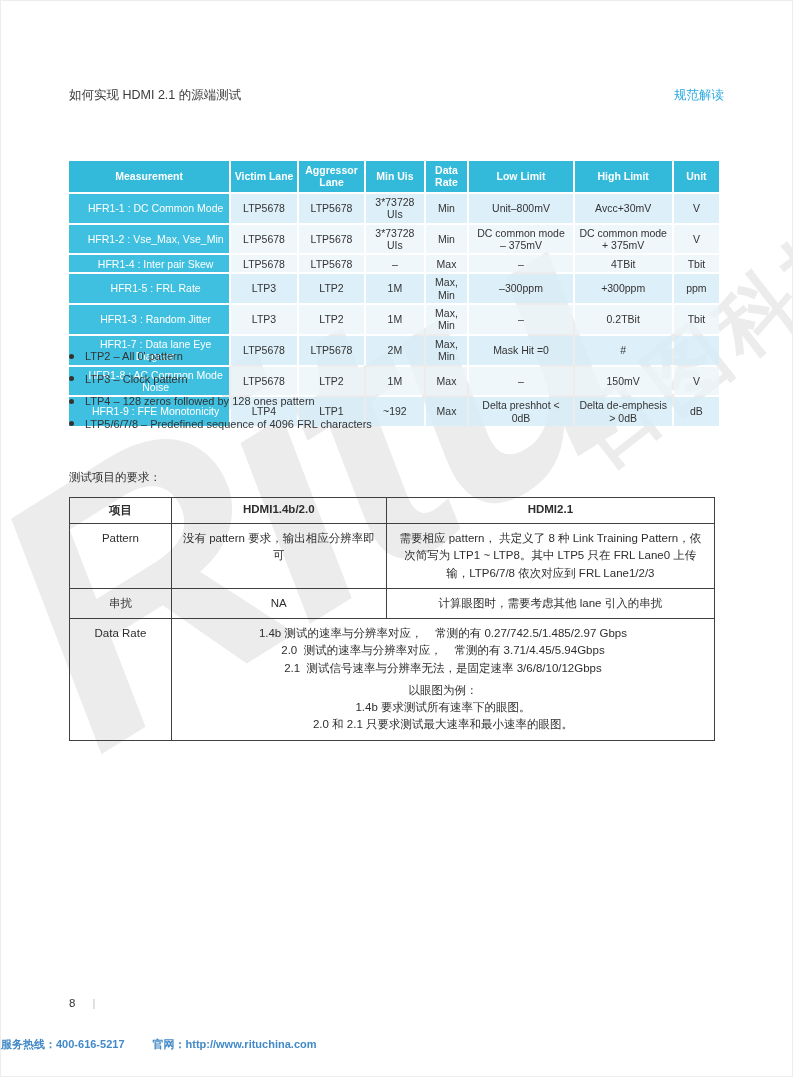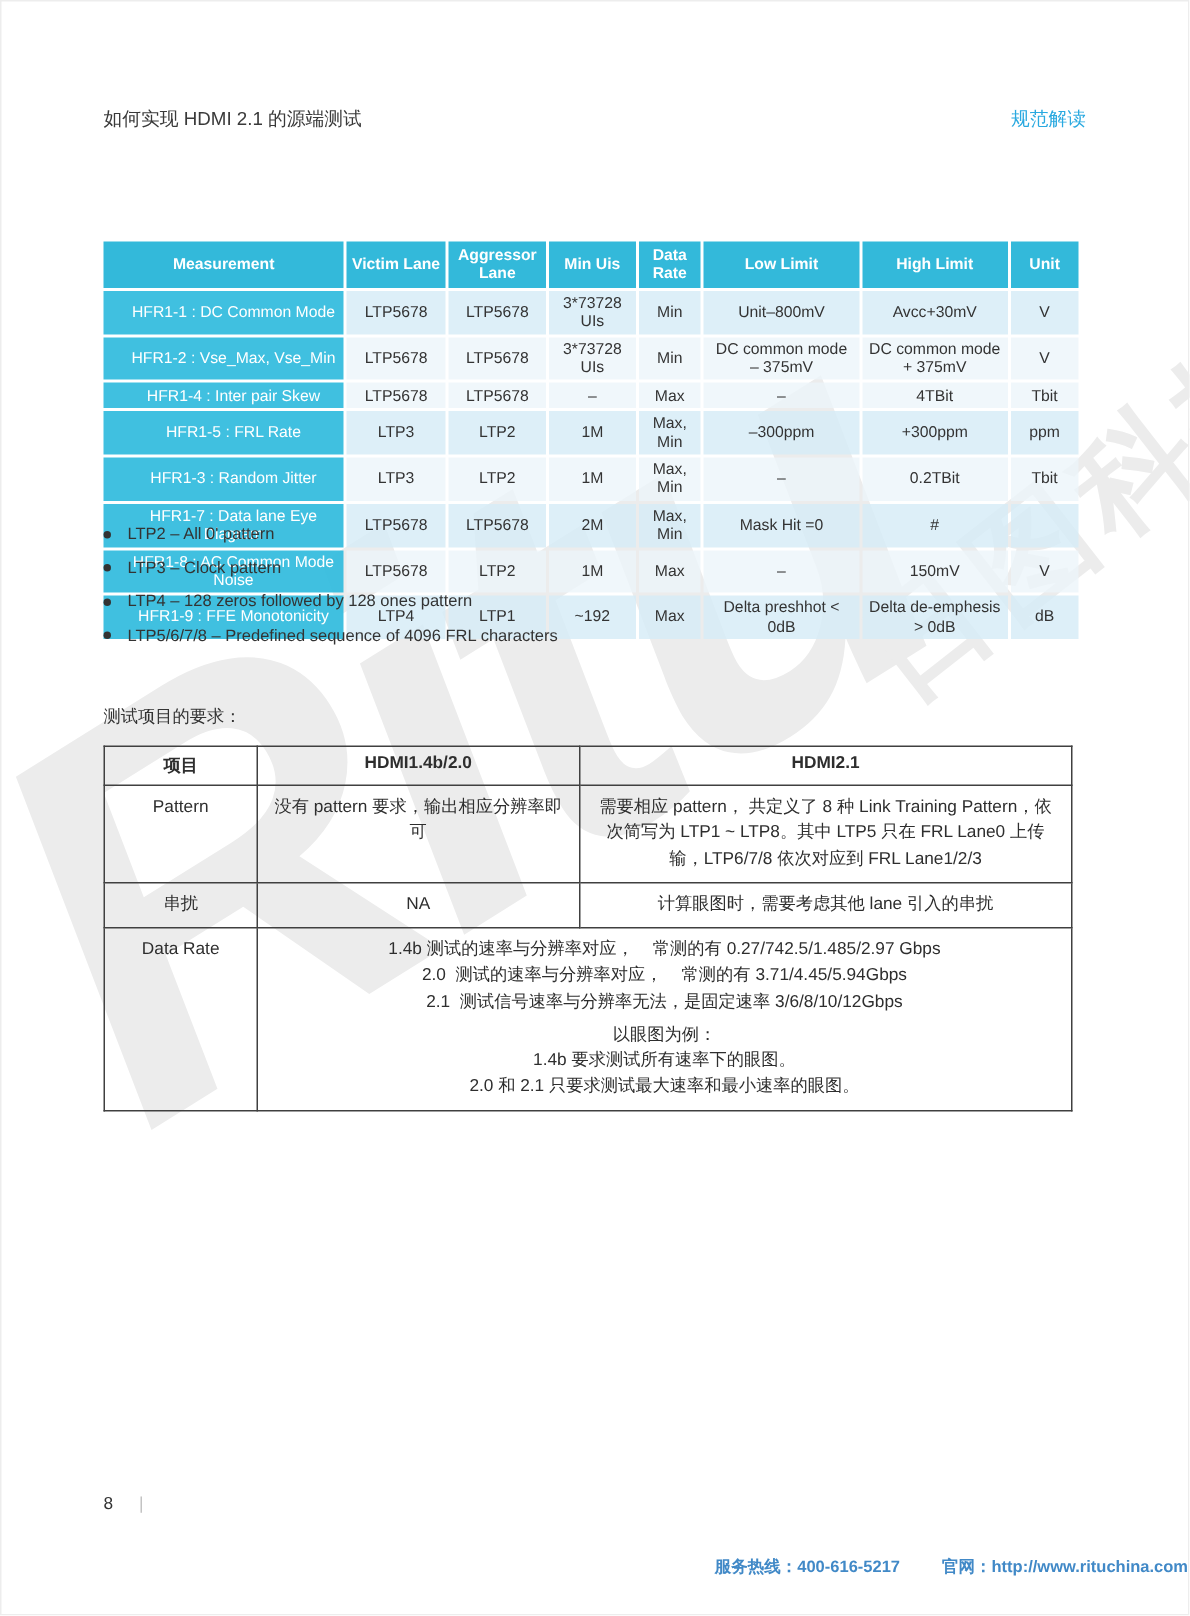--- a/index.html
+++ b/index.html
@@ -25,21 +25,21 @@
   .wm-text{
     position:absolute;left:548px;top:298px;
     font-size:80px;line-height:1;font-weight:600;letter-spacing:8px;
     color:#ececec;transform:rotate(-38deg);white-space:nowrap;
   }
 
   .content{position:absolute;inset:0;z-index:1;}
 
   
   .doc-header{
-    position:absolute;top:70px;left:68px;right:68px;
+    position:absolute;top:86px;left:68px;right:68px;
     display:flex;justify-content:space-between;align-items:flex-start;
     font-size:12.5px;color:#3a3a3a;gap:18px;
   }
   .doc-header .accent{color:#29a9e0;}
 
   .page-title{
     position:absolute;top:128px;left:67px;margin:0;
     font-size:17.5px;font-weight:600;color:#1d1d1d;letter-spacing:.2px;
   }
 
@@ -91,21 +91,21 @@
   table.req td{padding:6px 9px;line-height:1.5;}
   table.req .lines div{white-space:pre-wrap;}
   table.req .lines div.spaced{margin-top:5px;}
 
   
   .page-num{
     position:absolute;top:996px;left:68px;font-size:11.5px;color:#333;
   }
   .page-num .pipe{color:#c0c0c0;margin-left:14px;}
   .footer-contact{
-    position:absolute;top:1036px;left:0;width:100%;text-align:right;
+    position:absolute;top:1036px;left:0;width:100%;text-align:left;
     font-size:11px;font-weight:600;color:#4189c7;
   }
   .footer-contact a{color:#4189c7;text-decoration:none;}
   .footer-contact .gap{display:inline-block;width:28px;}
 </style>
 </head>
 <body>
 
 <div class="page">
 

